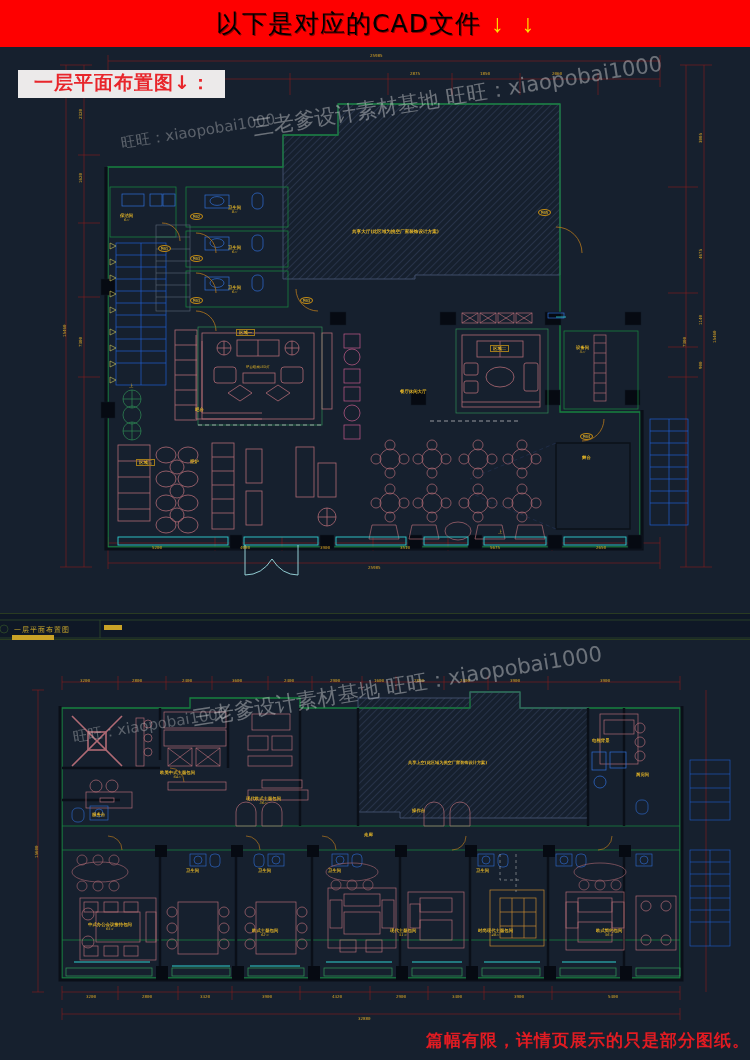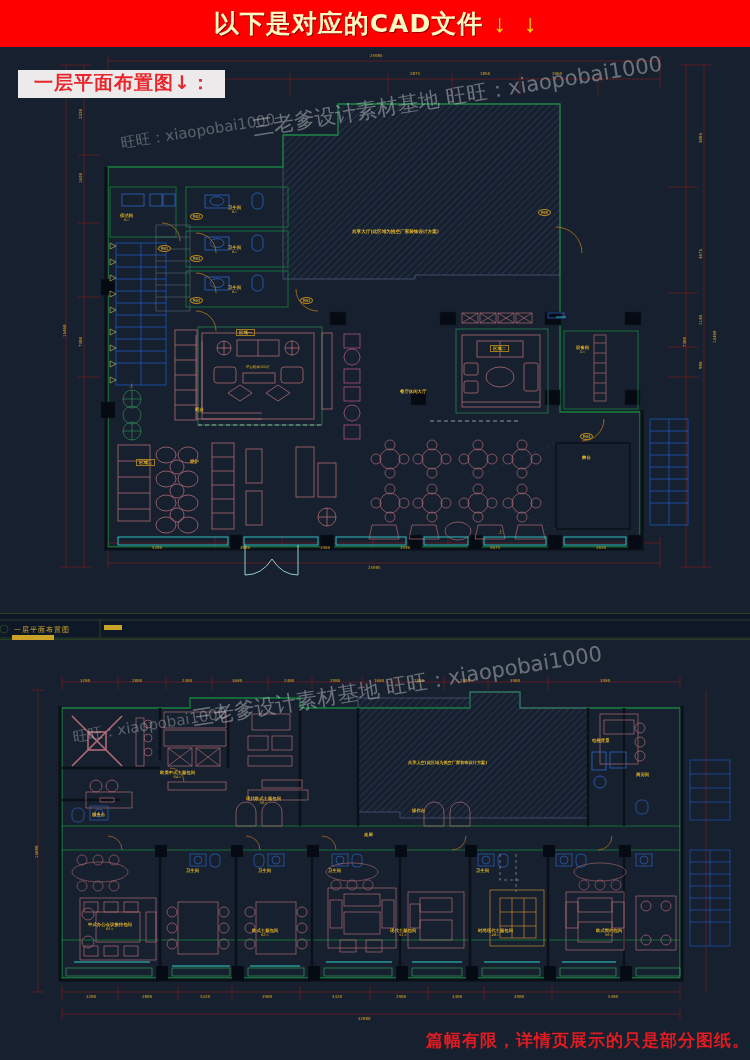--- a/index.html
+++ b/index.html
@@ -15,21 +15,21 @@
   }
   .page { position: relative; width: 750px; height: 1060px; background: #0d1622; }
 
   
   .banner {
     position: absolute; left: 0; top: 0; width: 750px; height: 47px;
     background: #fe0000;
     display: flex; align-items: center; justify-content: center;
   }
   .banner-text {
-    color: #fef9c3; font-weight: bold; font-size: 25px; letter-spacing: 1px;
+    color: #000000; font-weight: normal; font-size: 25px; letter-spacing: 1px;
     font-family: "DejaVu Sans", "Liberation Sans", sans-serif;
     text-shadow: 1px 1px 0 #8a0000;
   }
   .banner-arrows { display: inline-flex; gap: 18px; margin-left: 10px; }
   .arrow-down { color: #ffe400; font-size: 25px; font-weight: normal; line-height: 1; }
 
   
   .cad {
     position: absolute; left: 0; width: 750px;
     background: #16202e;

